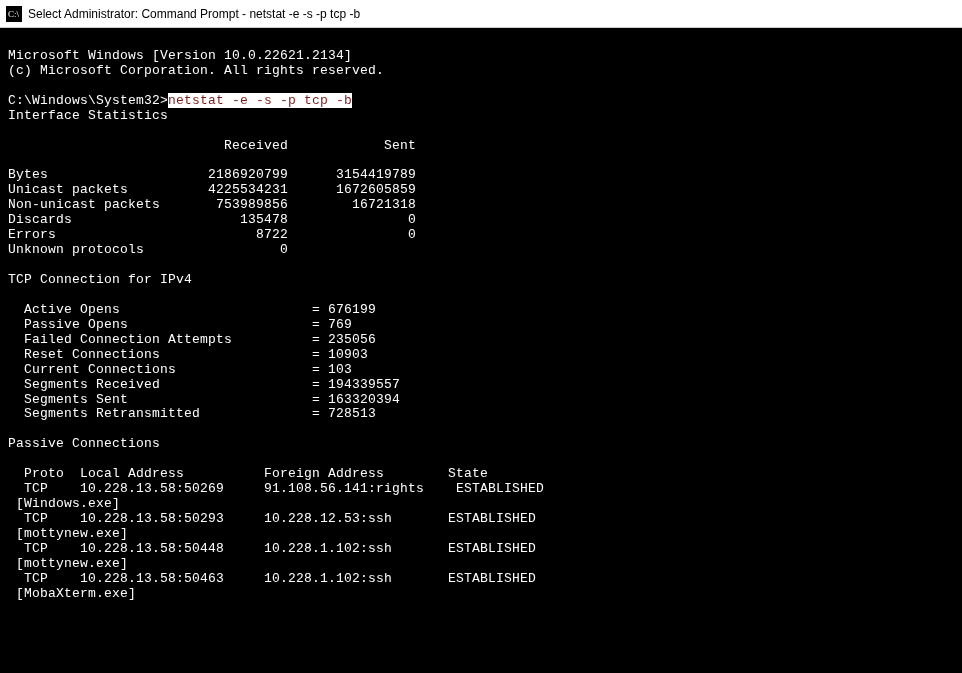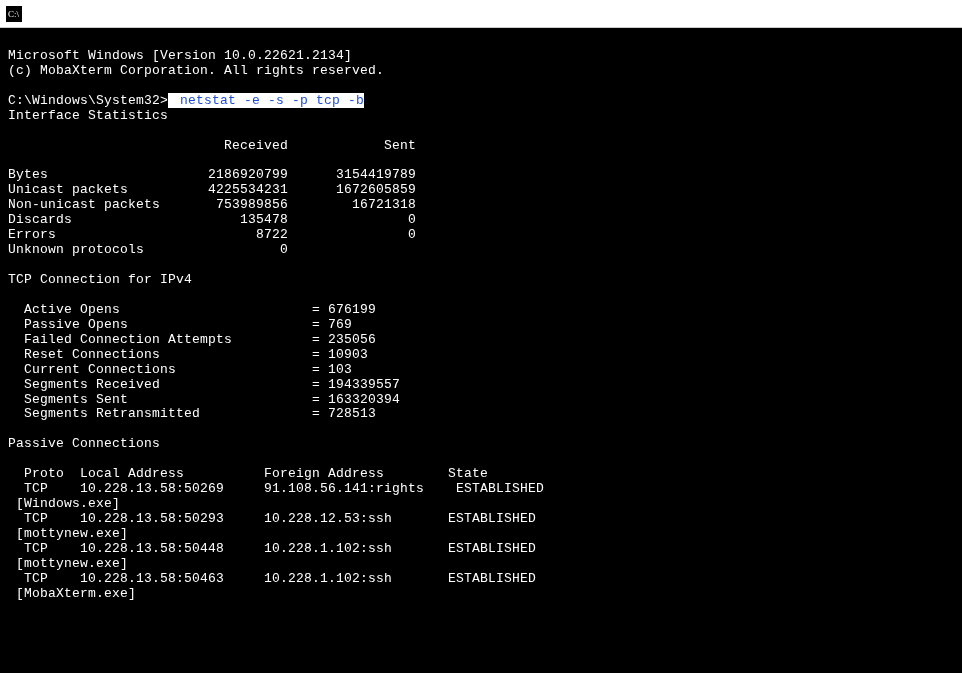--- a/index.html
+++ b/index.html
@@ -32,39 +32,39 @@
       justify-content: center;
     }
     .terminal {
       padding: 6px 8px;
       white-space: pre;
       line-height: 1.15;
       letter-spacing: 0.2px;
     }
     .highlight {
       background: #fff;
-      color: #1d4ed8;
-      padding-left: 12px;
+      color: #7f1d1d;
     }
   </style>
 </head>
 <body>
 
 <div class="titlebar">
   <span class="titlebar-icon">
     <svg width="16" height="16" viewBox="0 0 16 16">
       <rect x="0" y="0" width="16" height="16" fill="#000"></rect>
       <text x="2" y="11" font-size="9" font-family="Consolas" fill="#fff">C:\</text>
     </svg>
   </span>
+  <span>Select Administrator: Command Prompt - netstat  -e -s -p tcp -b</span>
 </div>
 
 <div class="terminal">
 <span>Microsoft Windows [Version 10.0.22621.2134]</span>
-<span>(c) MobaXterm Corporation. All rights reserved.</span>
+<span>(c) Microsoft Corporation. All rights reserved.</span>
 
 <span>C:\Windows\System32&gt;</span><span class="highlight">netstat -e -s -p tcp -b</span>
 <span>Interface Statistics</span>
 
 <span>                           Received            Sent</span>
 
 <span>Bytes                    2186920799      3154419789</span>
 <span>Unicast packets          4225534231      1672605859</span>
 <span>Non-unicast packets       753989856        16721318</span>
 <span>Discards                     135478               0</span>

